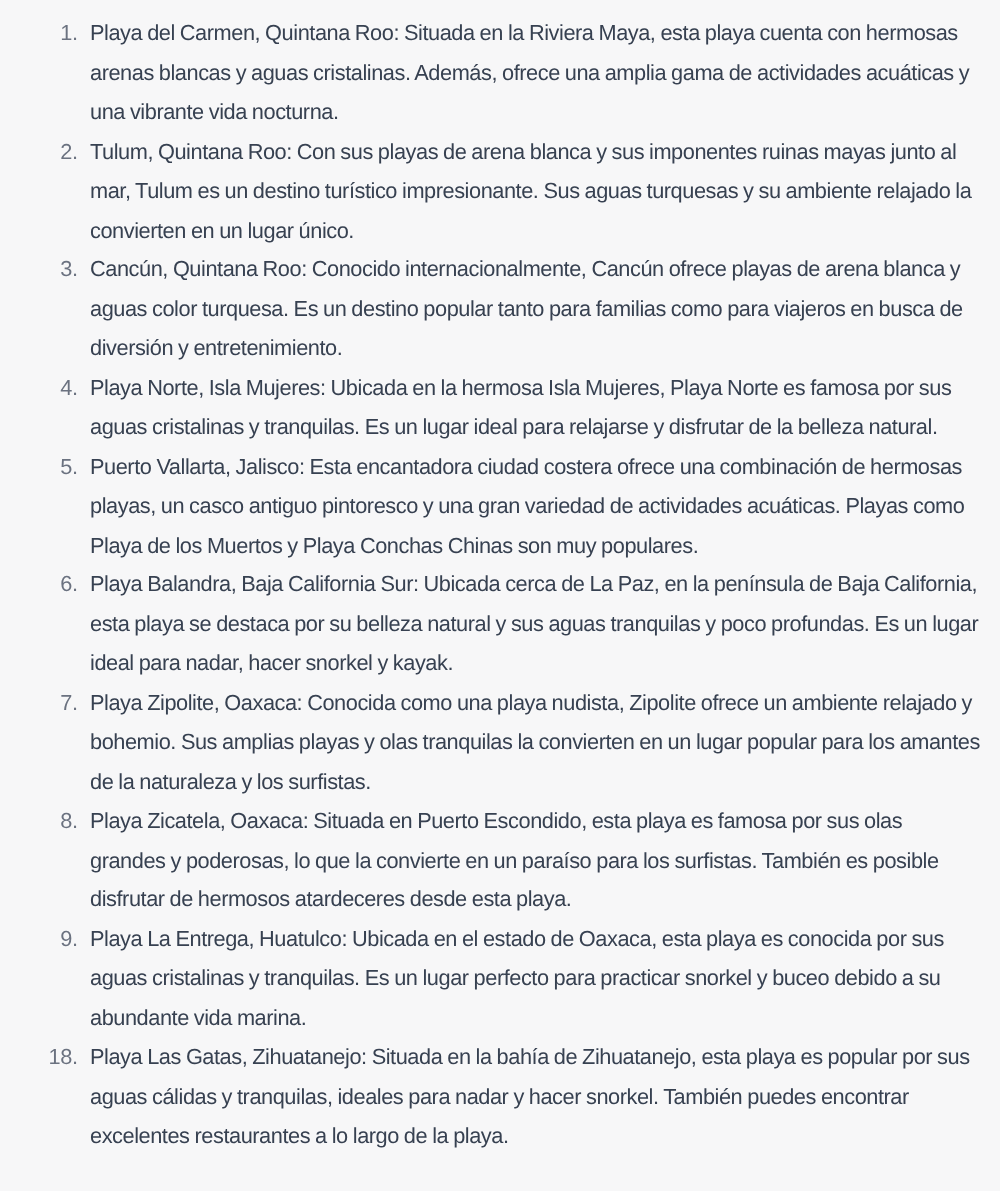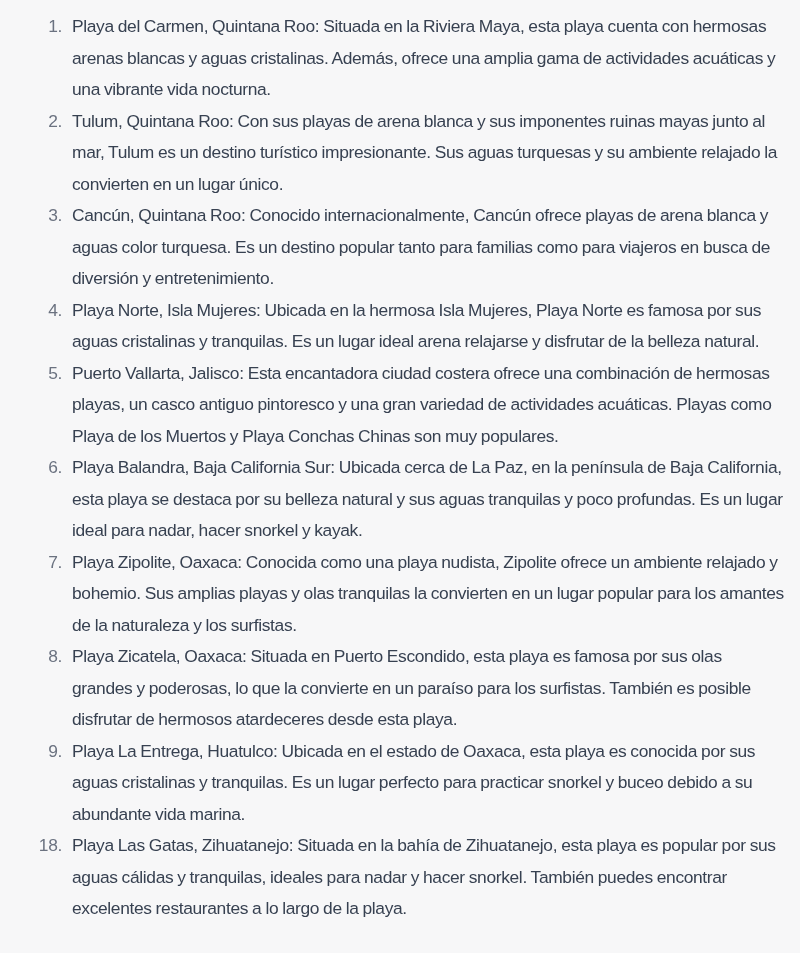--- a/index.html
+++ b/index.html
@@ -53,21 +53,21 @@
     <li class="item">
       <span class="num">2.</span>
       <span class="text">Tulum, Quintana Roo: Con sus playas de arena blanca y sus imponentes ruinas mayas junto al mar, Tulum es un destino turístico impresionante. Sus aguas turquesas y su ambiente relajado la convierten en un lugar único.</span>
     </li>
     <li class="item">
       <span class="num">3.</span>
       <span class="text">Cancún, Quintana Roo: Conocido internacionalmente, Cancún ofrece playas de arena blanca y aguas color turquesa. Es un destino popular tanto para familias como para viajeros en busca de diversión y entretenimiento.</span>
     </li>
     <li class="item">
       <span class="num">4.</span>
-      <span class="text">Playa Norte, Isla Mujeres: Ubicada en la hermosa Isla Mujeres, Playa Norte es famosa por sus aguas cristalinas y tranquilas. Es un lugar ideal arena relajarse y disfrutar de la belleza natural.</span>
+      <span class="text">Playa Norte, Isla Mujeres: Ubicada en la hermosa Isla Mujeres, Playa Norte es famosa por sus aguas cristalinas y tranquilas. Es un lugar ideal para relajarse y disfrutar de la belleza natural.</span>
     </li>
     <li class="item">
       <span class="num">5.</span>
       <span class="text">Puerto Vallarta, Jalisco: Esta encantadora ciudad costera ofrece una combinación de hermosas playas, un casco antiguo pintoresco y una gran variedad de actividades acuáticas. Playas como Playa de los Muertos y Playa Conchas Chinas son muy populares.</span>
     </li>
     <li class="item">
       <span class="num">6.</span>
       <span class="text">Playa Balandra, Baja California Sur: Ubicada cerca de La Paz, en la península de Baja California, esta playa se destaca por su belleza natural y sus aguas tranquilas y poco profundas. Es un lugar ideal para nadar, hacer snorkel y kayak.</span>
     </li>
     <li class="item">

